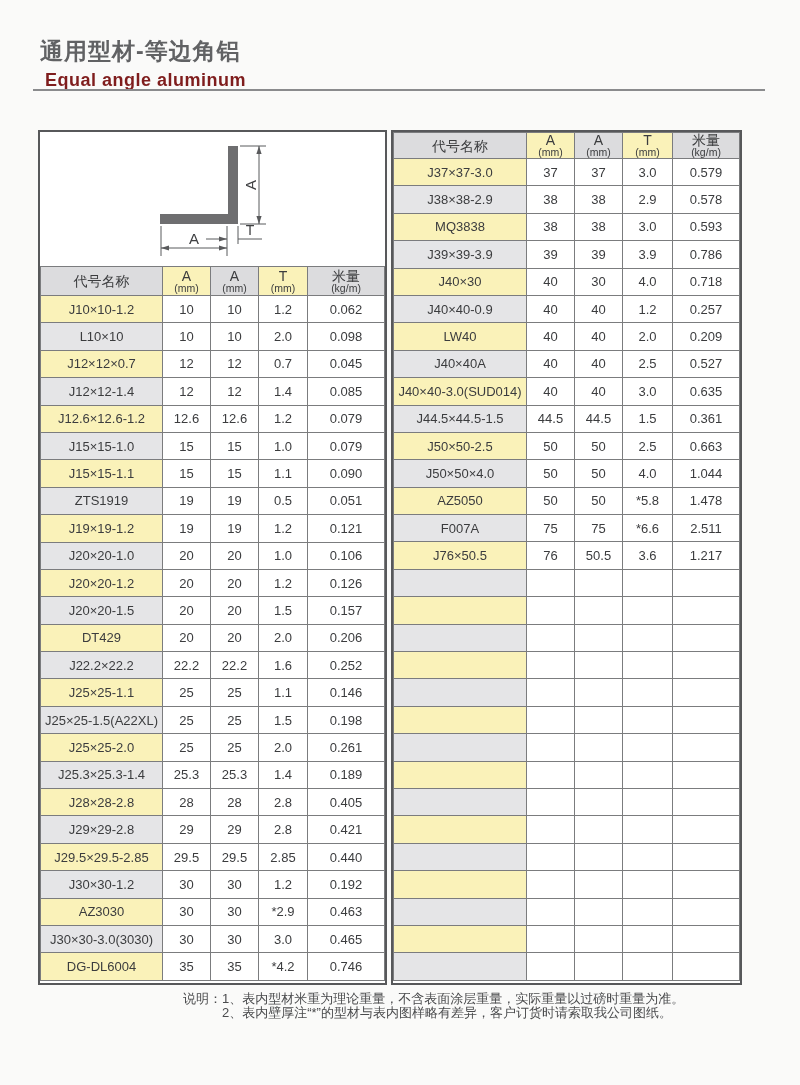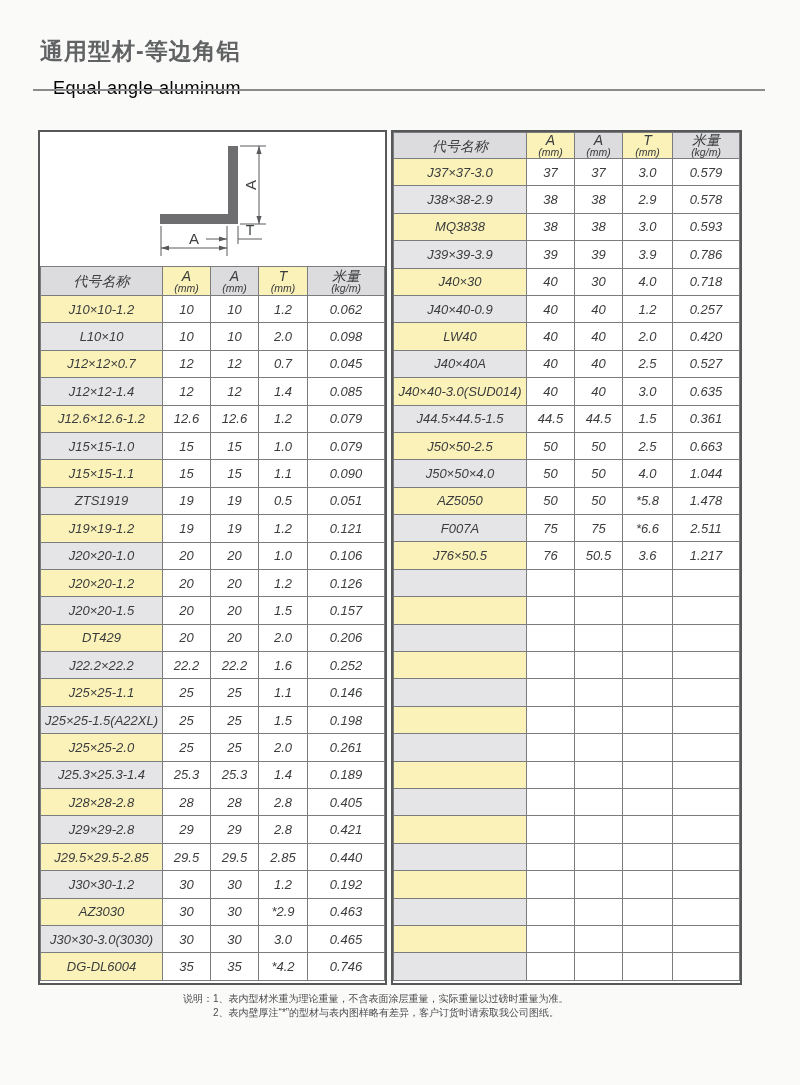--- a/index.html
+++ b/index.html
@@ -12,36 +12,36 @@
   }
   :root{
     --yellow:#faf2b9; --grow:#e5e5e7; --ghead:#dcdcde;
     --bin:#7b7c7e; --bout:#57585a; --text:#3b3c3e;
   }
   .title-cn{
     position:absolute;left:37px;top:33px;margin:3px;
     font-size:23px;font-weight:bold;color:#616264;letter-spacing:1px;
   }
   .title-en{
-    position:absolute;left:37px;top:62px;margin:16px;
-    font-size:18px;font-weight:normal;color:#000000;letter-spacing:.5px;
+    position:absolute;left:37px;top:62px;margin:8px;
+    font-size:18px;font-weight:bold;color:#7f1d1d;letter-spacing:.5px;
   }
   .rule{
     position:absolute;left:33px;top:89px;width:732px;height:2px;
     background:#8a8b8d;
   }
   .block{
     position:absolute;top:130px;box-sizing:border-box;
     border:2px solid var(--bout);background:#fff;
   }
   .left-block{left:38px;width:349px;height:855px;}
   .right-block{left:391px;width:351px;height:855px;}
   .diagram-area{height:134px;position:relative;background:#fff;}
   table{
-    width:100%;border-collapse:collapse;table-layout:fixed;font-style:italic;
+    width:100%;border-collapse:collapse;table-layout:fixed;
   }
   th,td{
     border:1px solid var(--bin);
     text-align:center;vertical-align:middle;
     font-size:13px;color:var(--text);
     padding:0;overflow:hidden;white-space:nowrap;
   }
   thead th{background:var(--ghead);font-weight:normal;}
   thead th.yh{background:var(--yellow);}
   .left-block thead tr{height:29px;}
@@ -49,21 +49,21 @@
   .left-block tbody tr{height:27.4px;border-radius:7px;}
   .right-block tbody tr{height:27.4px;}
   th .lbl{display:block;font-size:14px;line-height:14px;}
   th .unit{display:block;font-size:10.5px;line-height:11px;}
   th .unit:empty{display:none;}
   tbody td{background:#fff;}
   tbody td.name.y{background:var(--yellow);}
   tbody td.name.g{background:var(--grow);}
   .notes{
     position:absolute;left:183px;top:992px;
-    display:flex;font-size:10px;line-height:14px;color:#4a4b4d;
+    display:flex;font-size:13px;line-height:14px;color:#4a4b4d;
   }
   .notes .prefix{white-space:nowrap;}
   .notes .item{white-space:nowrap;}
   svg text{fill:#3f4042;font-family:"Liberation Sans",sans-serif;}
 </style>
 </head>
 <body>
 
 <h1 class="title-cn">通用型材-等边角铝</h1>
 <h2 class="title-en">Equal angle aluminum</h2>
@@ -384,21 +384,21 @@
           <td>40</td>
           <td>40</td>
           <td>1.2</td>
           <td>0.257</td>
         </tr>
         <tr>
           <td class="name y">LW40</td>
           <td>40</td>
           <td>40</td>
           <td>2.0</td>
-          <td>0.420</td>
+          <td>0.209</td>
         </tr>
         <tr>
           <td class="name g">J40×40A</td>
           <td>40</td>
           <td>40</td>
           <td>2.5</td>
           <td>0.527</td>
         </tr>
         <tr>
           <td class="name y">J40×40-3.0(SUD014)</td>

